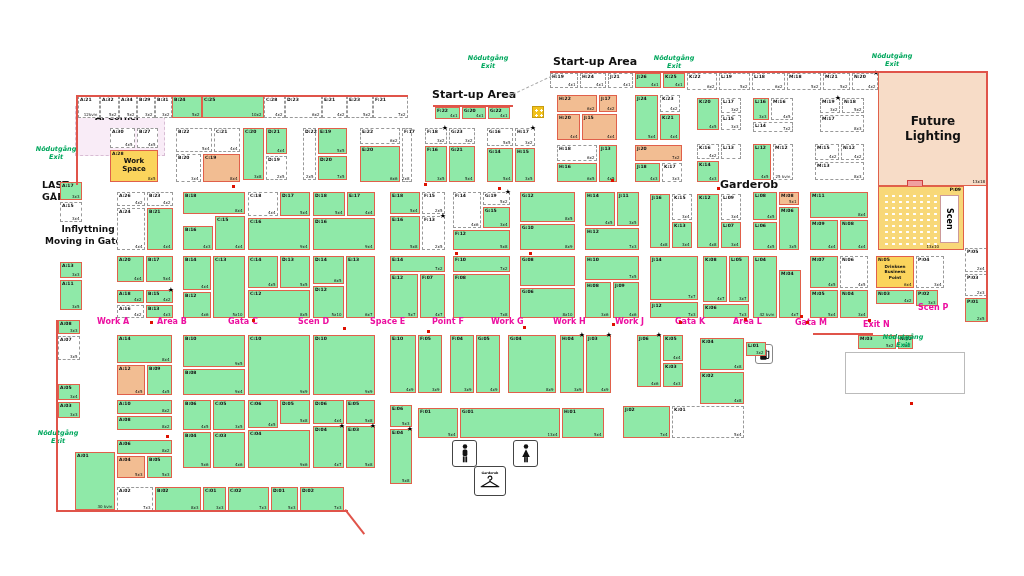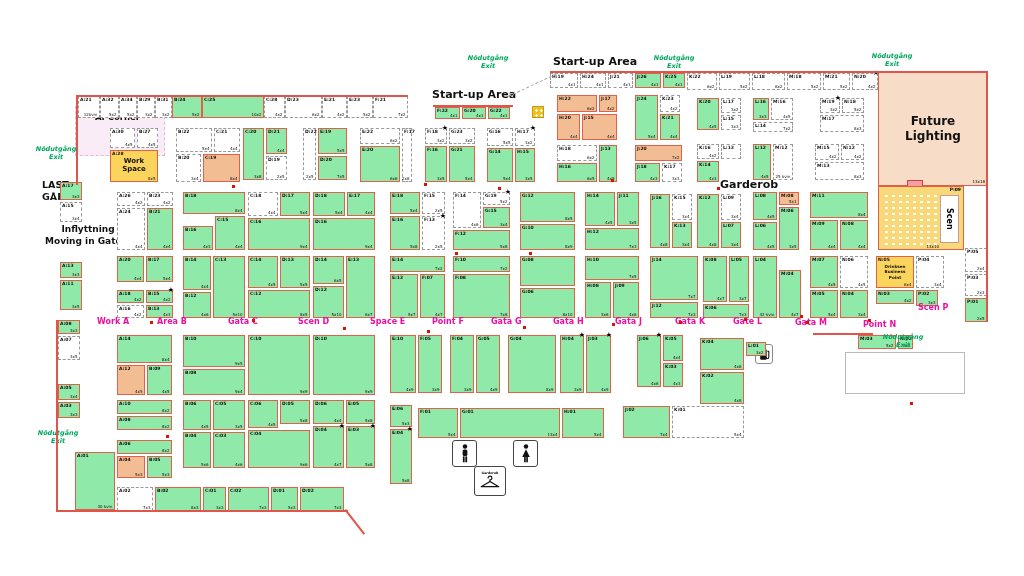--- a/index.html
+++ b/index.html
@@ -1008,27 +1008,27 @@
     <div class="booth g" style="left: 916px; top: 290px; width: 22px; height: 16px;">
       <span class="bid">P:02</span>
       <span class="sz">3x3</span>
     </div>
     <div class="lbl gata" style="left: 97px; top: 317px;">Work A</div>
     <div class="lbl gata" style="left: 157px; top: 317px;">Area B</div>
     <div class="lbl gata" style="left: 228px; top: 317px;">Gata C</div>
     <div class="lbl gata" style="left: 298px; top: 317px;">Scen D</div>
     <div class="lbl gata" style="left: 370px; top: 317px;">Space E</div>
     <div class="lbl gata" style="left: 432px; top: 317px;">Point F</div>
-    <div class="lbl gata" style="left: 491px; top: 317px;">Gata G</div>
-    <div class="lbl gata" style="left: 553px; top: 317px;">Gata H</div>
-    <div class="lbl gata" style="left: 615px; top: 317px;">Gata J</div>
+    <div class="lbl gata" style="left: 491px; top: 317px;">Work G</div>
+    <div class="lbl gata" style="left: 553px; top: 317px;">Work H</div>
+    <div class="lbl gata" style="left: 615px; top: 317px;">Work J</div>
     <div class="lbl gata" style="left: 675px; top: 317px;">Gata K</div>
-    <div class="lbl gata" style="left: 733px; top: 317px;">Gate L</div>
+    <div class="lbl gata" style="left: 733px; top: 317px;">Area L</div>
     <div class="lbl gata" style="left: 795px; top: 318px;">Gata M</div>
-    <div class="lbl gata" style="left: 863px; top: 320px;">Point N</div>
+    <div class="lbl gata" style="left: 863px; top: 320px;">Exit N</div>
     <div class="lbl gata" style="left: 918px; top: 303px;">Scen P</div>
     <div class="lbl exit" style="left: 30px; top: 146px;">Nödutgång
 Exit</div>
     <div class="lbl exit" style="left: 32px; top: 430px;">Nödutgång
 Exit</div>
     <div class="lbl exit" style="left: 462px; top: 55px;">Nödutgång
 Exit</div>
     <div class="lbl exit" style="left: 648px; top: 55px;">Nödutgång
 Exit</div>
     <div class="lbl exit" style="left: 866px; top: 53px;">Nödutgång

